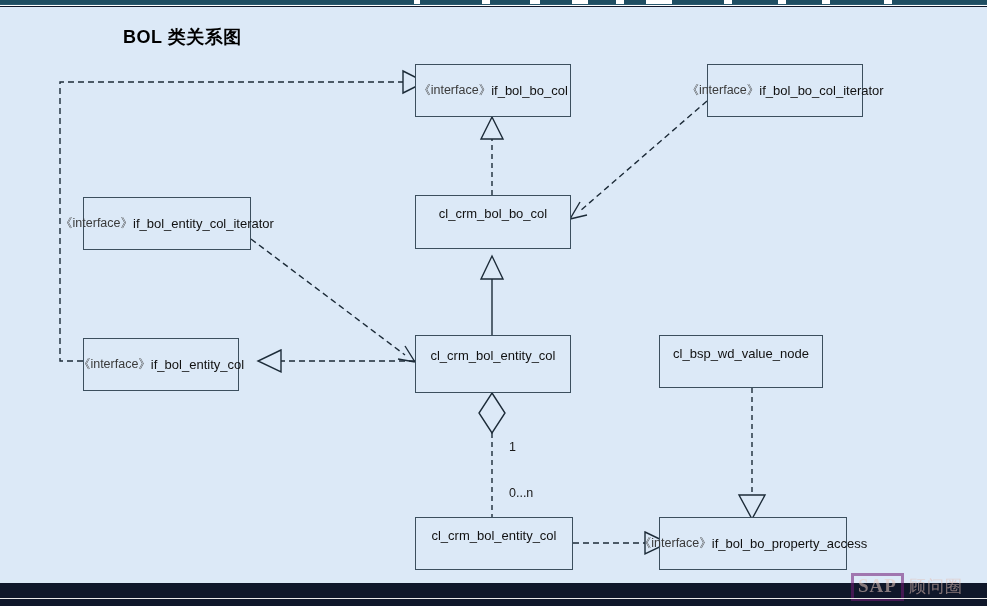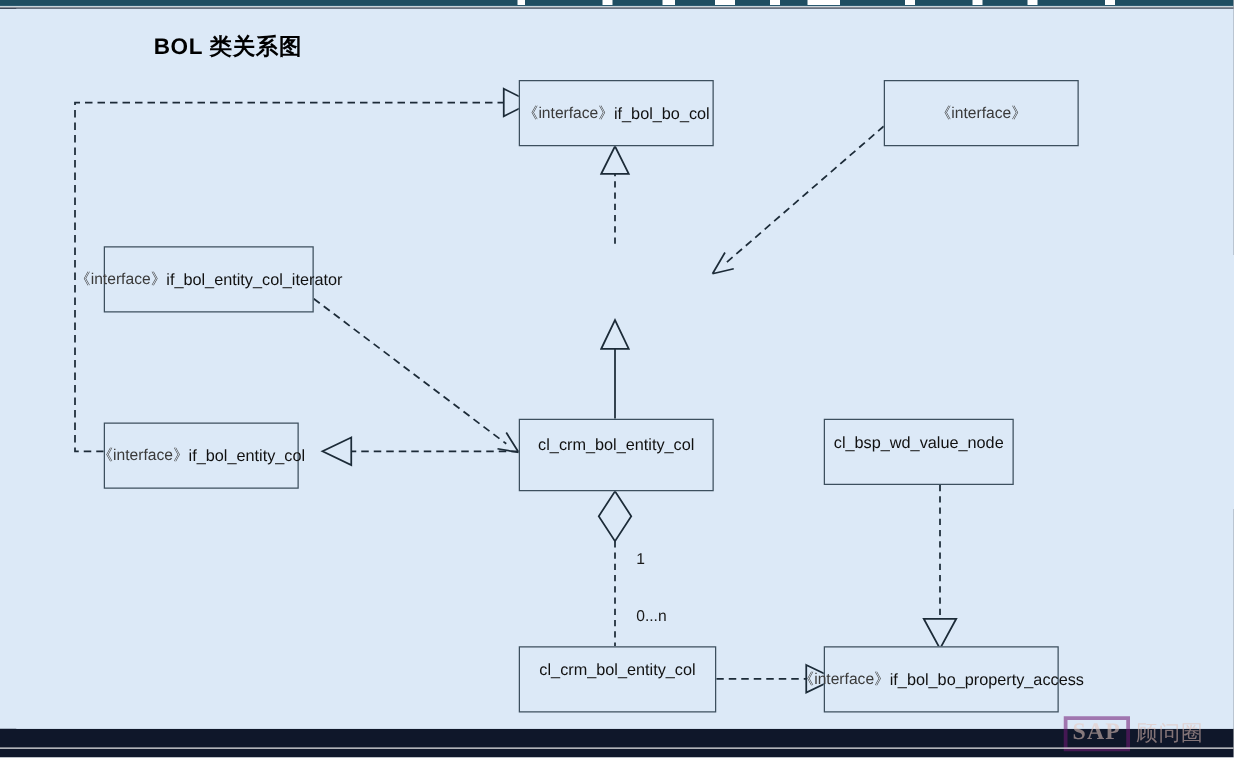--- a/index.html
+++ b/index.html
@@ -191,39 +191,44 @@
 
       <div id="title">BOL 类关系图</div>
 
       <div class="node" style="left:402px; top:57px; width:156px; height:53px;">
         <div class="stereotype">《interface》</div>
         <div class="nodename">if_bol_bo_col</div>
       </div>
 
       <div class="node" style="left:694px; top:57px; width:156px; height:53px;">
         <div class="stereotype">《interface》</div>
-      </div>
-
+        <div class="nodename">if_bol_bo_col_iterator</div>
+      </div>
+
+      <div class="node class-only" style="left:402px; top:188px; width:156px; height:54px;">
+        <div class="stereotype"></div>
+        <div class="nodename">cl_crm_bol_bo_col</div>
+      </div>
 
       <div class="node" style="left:70px; top:190px; width:168px; height:53px;">
         <div class="stereotype">《interface》</div>
         <div class="nodename">if_bol_entity_col_iterator</div>
       </div>
 
       <div class="node" style="left:70px; top:331px; width:156px; height:53px;">
         <div class="stereotype">《interface》</div>
         <div class="nodename">if_bol_entity_col</div>
       </div>
 
       <div class="node class-only" style="left:402px; top:328px; width:156px; height:58px;">
         <div class="stereotype"></div>
         <div class="nodename">cl_crm_bol_entity_col</div>
       </div>
 
-      <div class="node class-only" style="left:646px; top:328px; width:152px; height:53px;">
+      <div class="node class-only" style="left:646px; top:328px; width:164px; height:53px;">
         <div class="stereotype"></div>
         <div class="nodename">cl_bsp_wd_value_node</div>
       </div>
 
       <div class="node class-only" style="left:402px; top:510px; width:158px; height:53px;">
         <div class="stereotype"></div>
         <div class="nodename">cl_crm_bol_entity_col</div>
       </div>
 
       <div class="node" style="left:646px; top:510px; width:188px; height:53px;">

